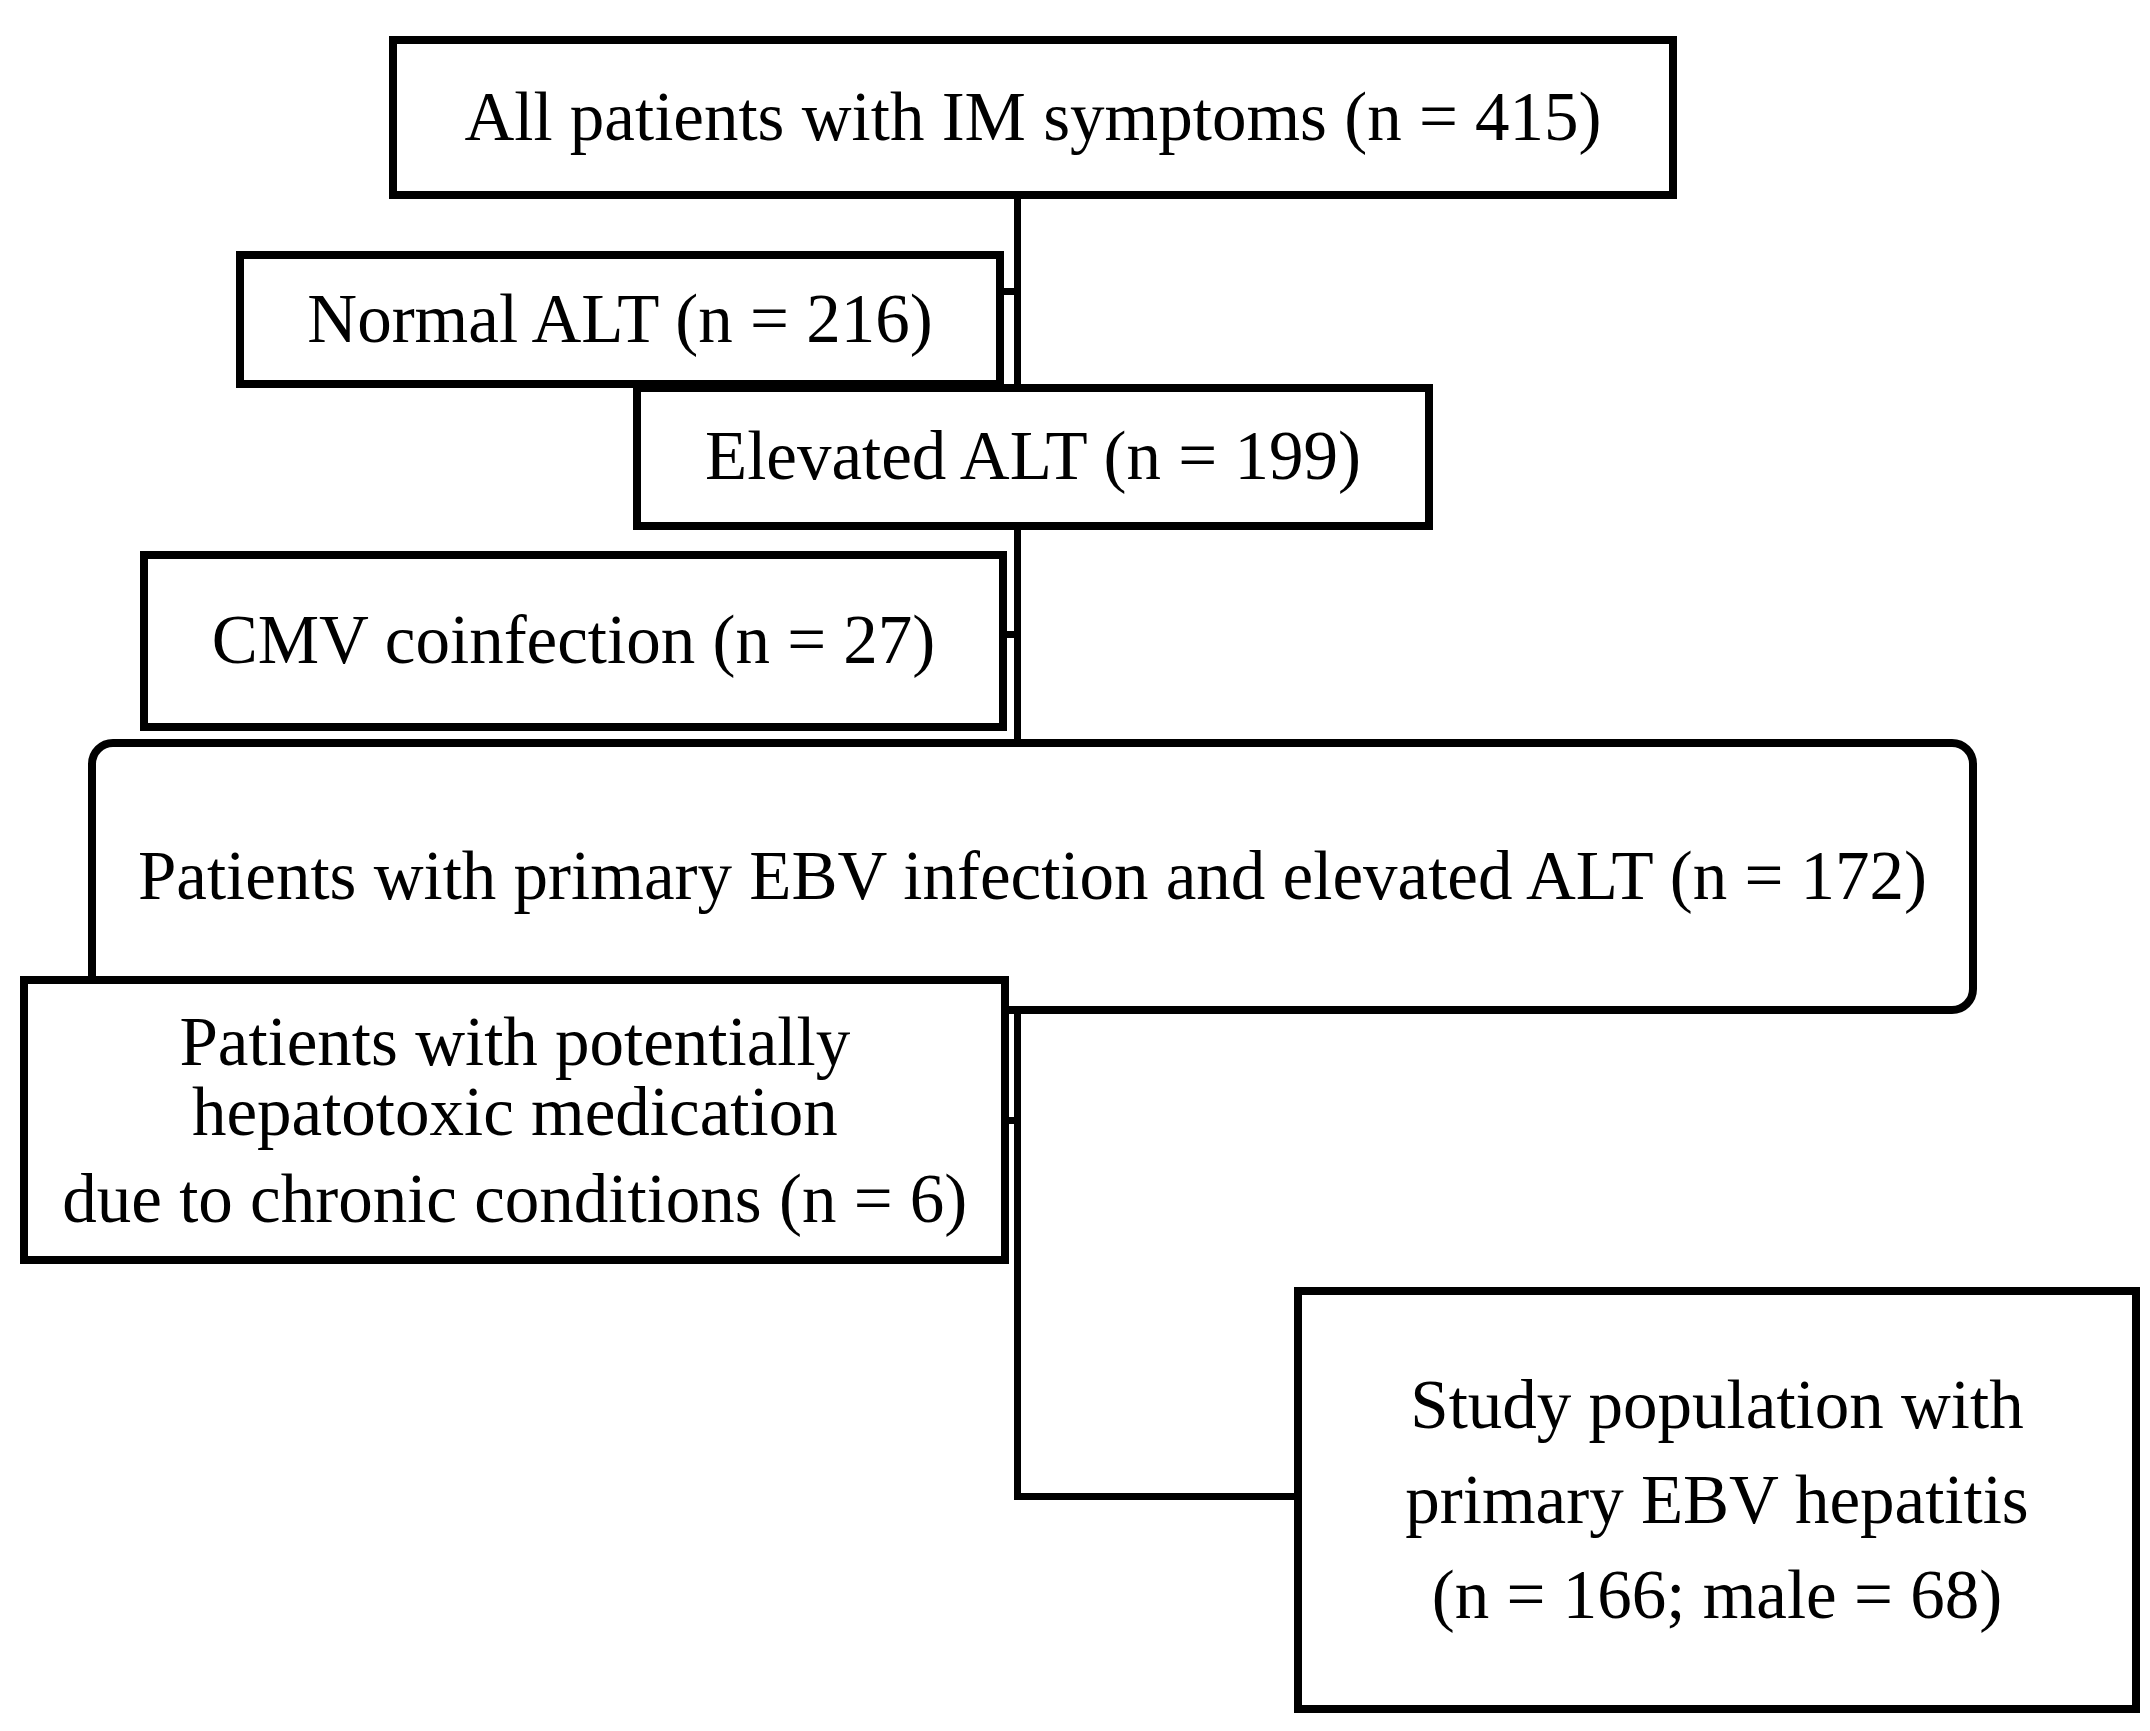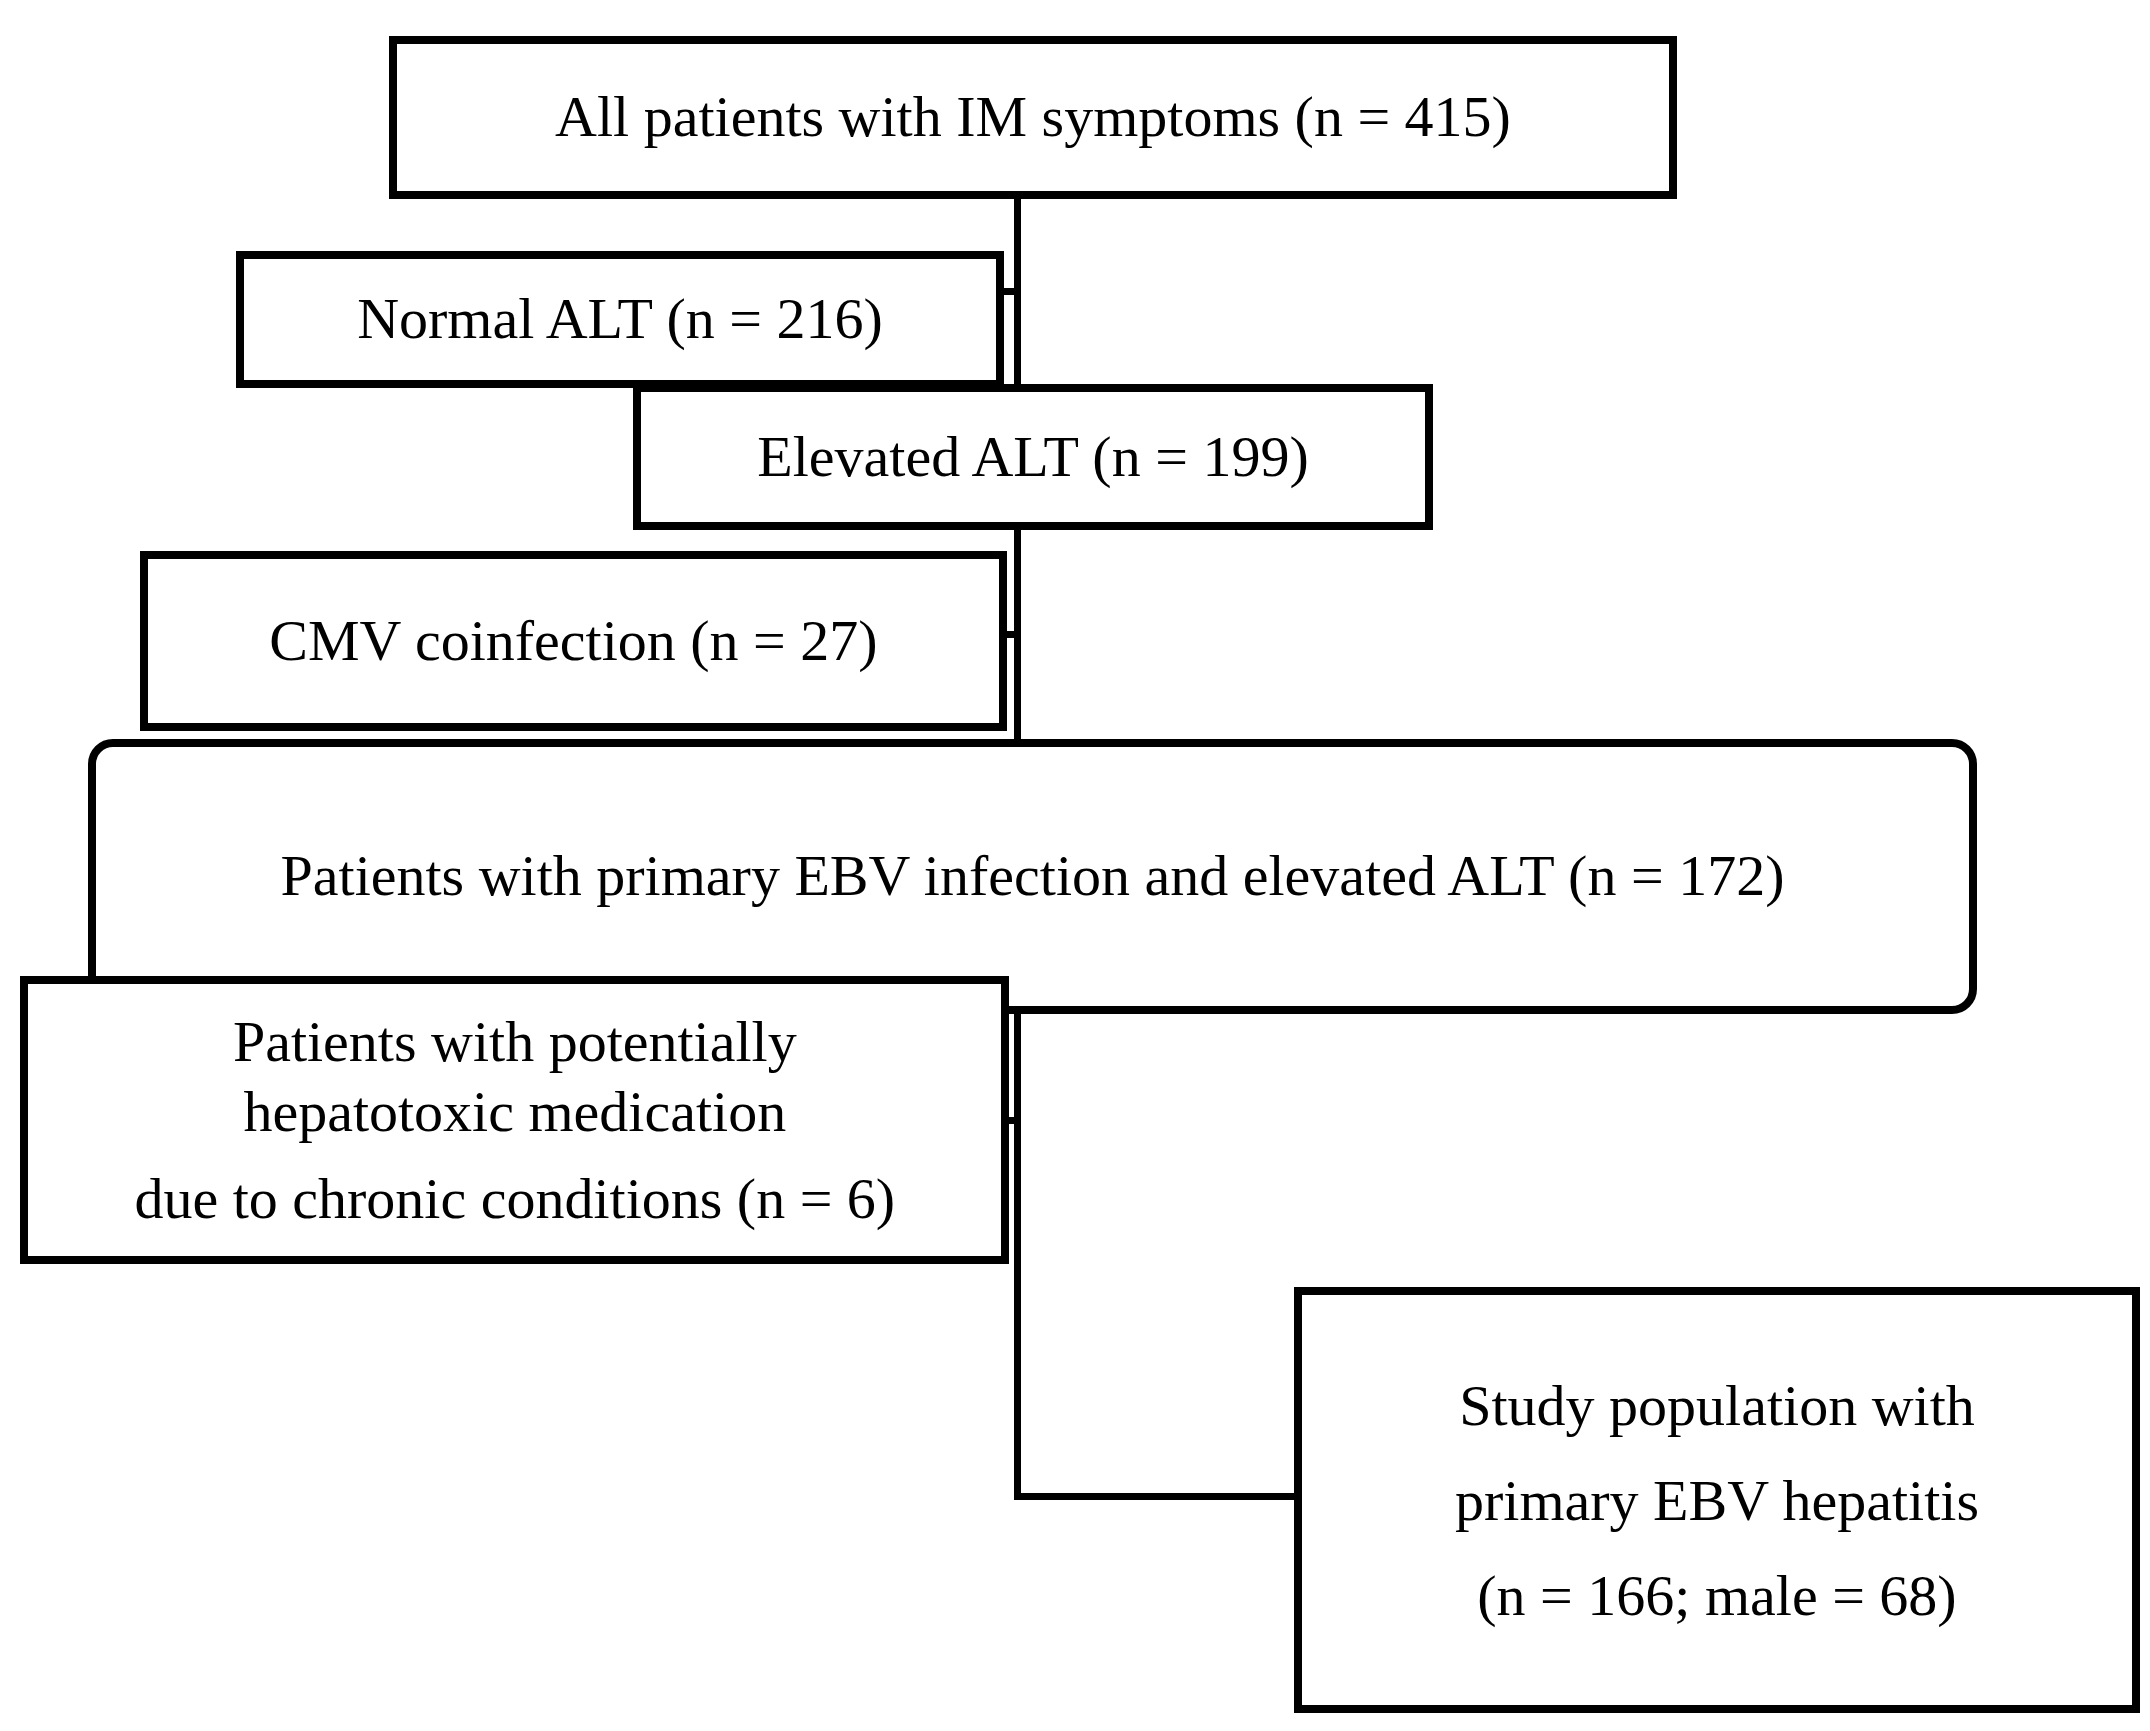--- a/index.html
+++ b/index.html
@@ -18,21 +18,21 @@
   }
   .fbox {
     position: absolute;
     box-sizing: border-box;
     border: 8.8px solid #000000;
     background: #ffffff;
     display: flex;
     align-items: center;
     justify-content: center;
     text-align: center;
-    font-size: 58px;
+    font-size: 69px;
     line-height: 1.15;
     white-space: nowrap;
   }
   .fbox .inner { white-space: normal; }
   .conn {
     position: absolute;
     background: #000000;
   }
   
   #box-all-patients      { left:  389px; top:   36px; width: 1288px; height: 163px; }

